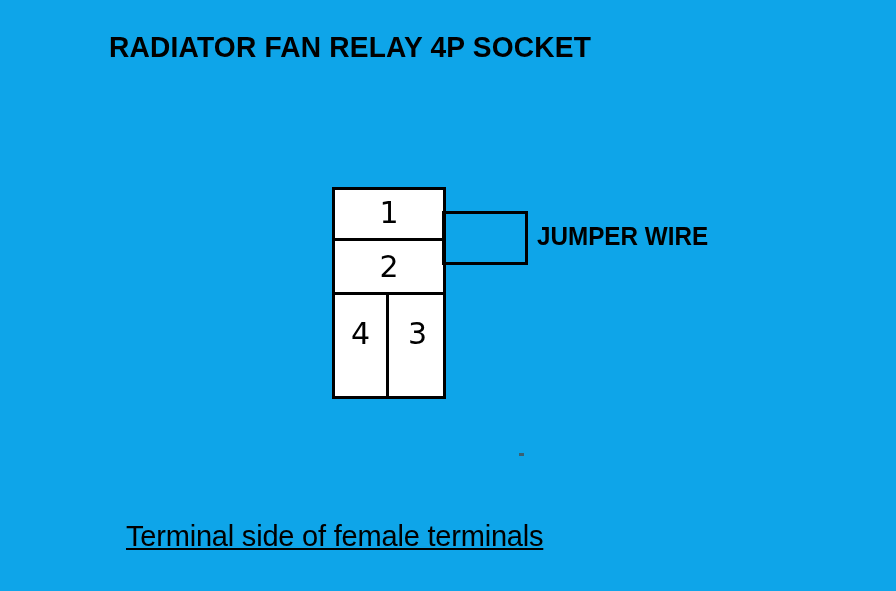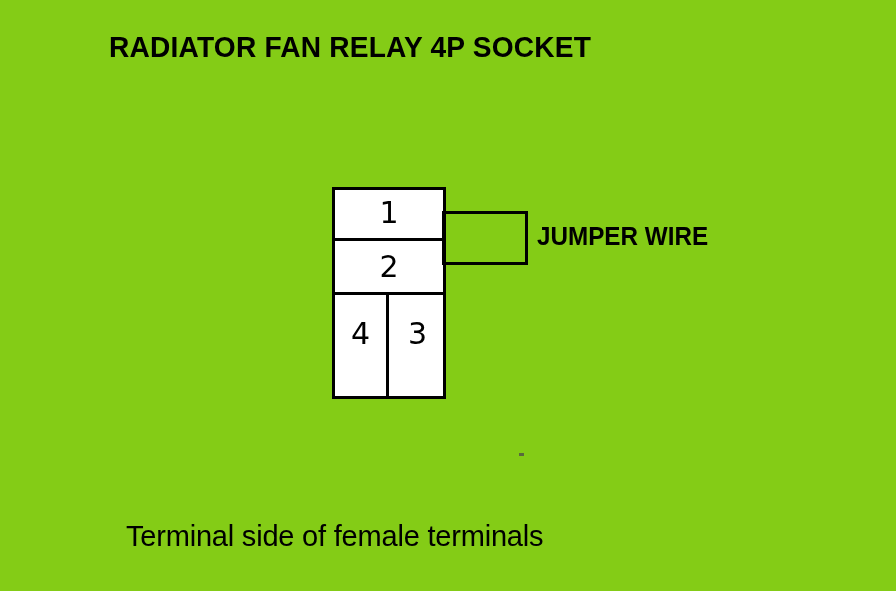--- a/index.html
+++ b/index.html
@@ -4,21 +4,21 @@
 <style>
   html, body {
     margin: 0;
     padding: 0;
     background: #ffffff;
   }
   #page {
     position: relative;
     width: 896px;
     height: 591px;
-    background: #84cc16;
+    background: #0ea5e9;
     overflow: hidden;
     font-family: "Liberation Sans", sans-serif;
     color: #000000;
   }
 
   
   #title {
     position: absolute;
     left: 109px;
     top: 33px;
@@ -122,20 +122,21 @@
   
   #caption {
     position: absolute;
     left: 126px;
     top: 522px;
     font-size: 29px;
     font-weight: 500;
     white-space: nowrap;
     line-height: 1;
     letter-spacing: -0.2px;
+    text-decoration: underline;
   }
 
   
   #scan-speck {
     position: absolute;
     left: 519px;
     top: 453px;
     width: 5px;
     height: 3px;
     background: #4a4a4a;

